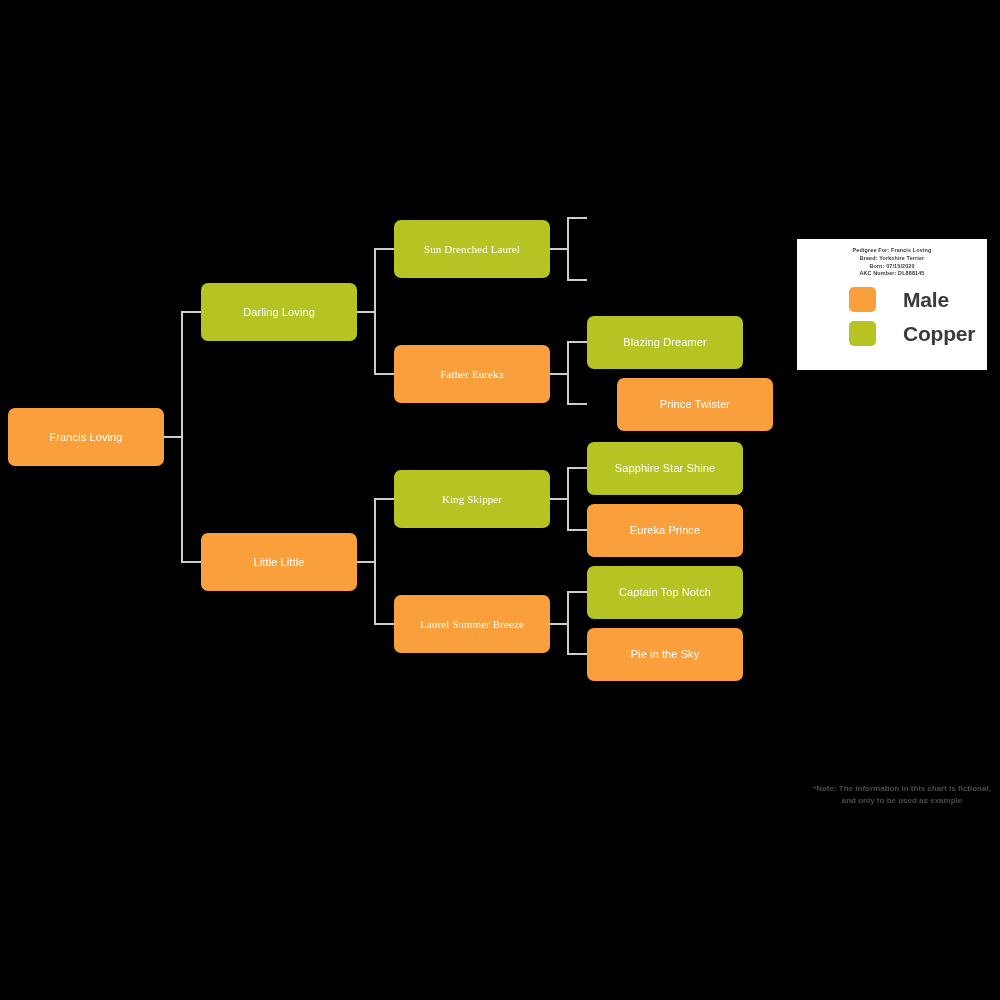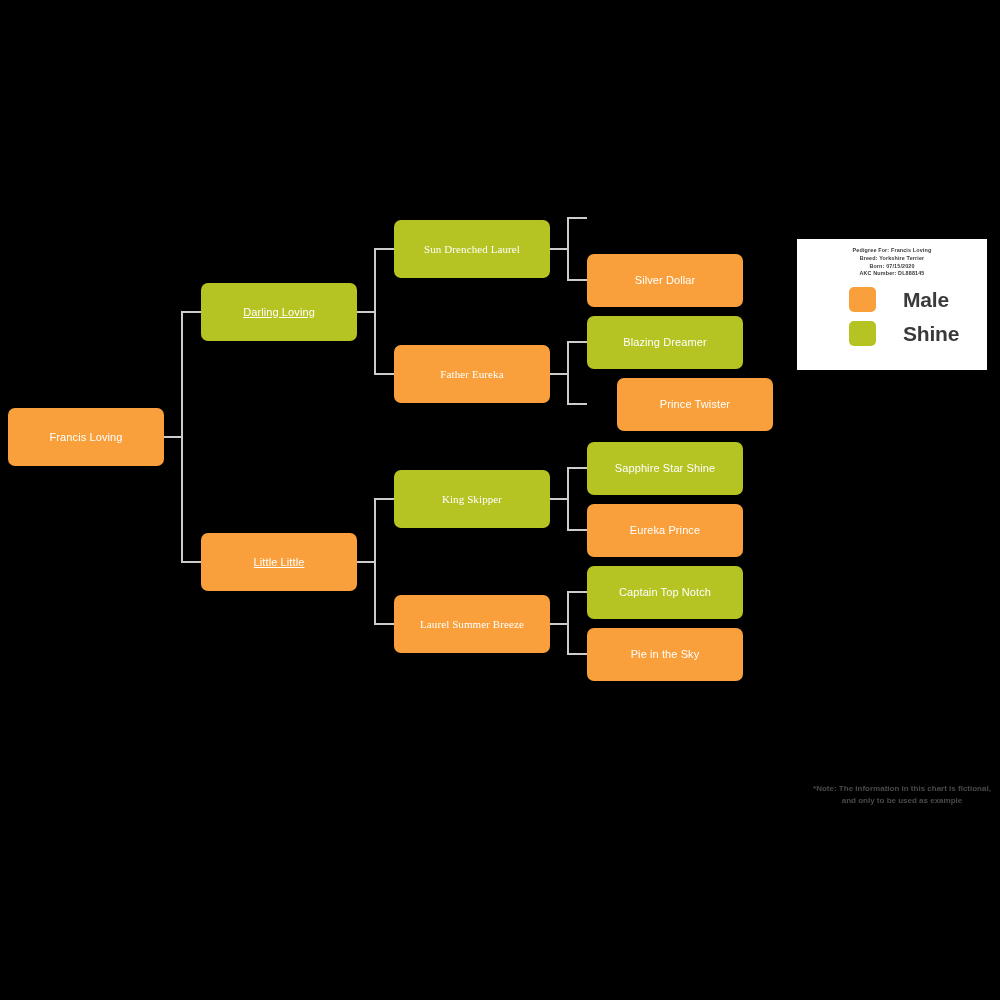--- a/index.html
+++ b/index.html
@@ -48,21 +48,21 @@
     box-sizing: border-box;
     padding: 2px 6px;
     line-height: 1.15;
     letter-spacing: .1px;
   }
   .node.male   { background: #f9a03c; }
   .node.female { background: #b5c423; }
 
   
   .gen0 { width: 156px; height: 58px; font-size: 11px; }
-  .gen1 { width: 156px; height: 58px; font-size: 11px; text-decoration: underline; }
+  .gen1 { width: 156px; height: 58px; font-size: 11px; }
   .gen2 { width: 156px; height: 58px; font-size: 11px; font-family: Liberation Serif, serif; }
   .gen3 { width: 156px; height: 53px; font-size: 11px; }
 
   
   #legend {
     position: absolute;
     left: 797px;
     top: 239px;
     width: 190px;
     height: 131px;
@@ -157,23 +157,20 @@
   <div class="node male gen2" style="left:394px; top:345px;">
     <span>Father Eureka</span>
   </div>
   <div class="node female gen2" style="left:394px; top:470px;">
     <span>King Skipper</span>
   </div>
   <div class="node male gen2" style="left:394px; top:595px;">
     <span>Laurel Summer Breeze</span>
   </div>
 
-  <div class="node male gen3" style="left:587px; top:254px;">
-    <span>Silver Dollar</span>
-  </div>
   <div class="node female gen3" style="left:587px; top:316px;">
     <span>Blazing Dreamer</span>
   </div>
   <div class="node male gen3" style="left:617px; top:378px;">
     <span>Prince Twister</span>
   </div>
   <div class="node female gen3" style="left:587px; top:442px;">
     <span>Sapphire Star Shine</span>
   </div>
   <div class="node male gen3" style="left:587px; top:504px;">
@@ -192,19 +189,19 @@
       <div>Breed: Yorkshire Terrier</div>
       <div>Born: 07/15/2020</div>
       <div>AKC Number: DL888145</div>
     </div>
     <div class="legend-row">
       <div class="legend-swatch male"></div>
       <div class="legend-label">Male</div>
     </div>
     <div class="legend-row">
       <div class="legend-swatch female"></div>
-      <div class="legend-label">Shine</div>
+      <div class="legend-label">Copper</div>
     </div>
   </div>
 
   <div id="footnote">*Note: The information in this chart is fictional, and only to be used as example</div>
 
 </div>
 
 </body></html>

